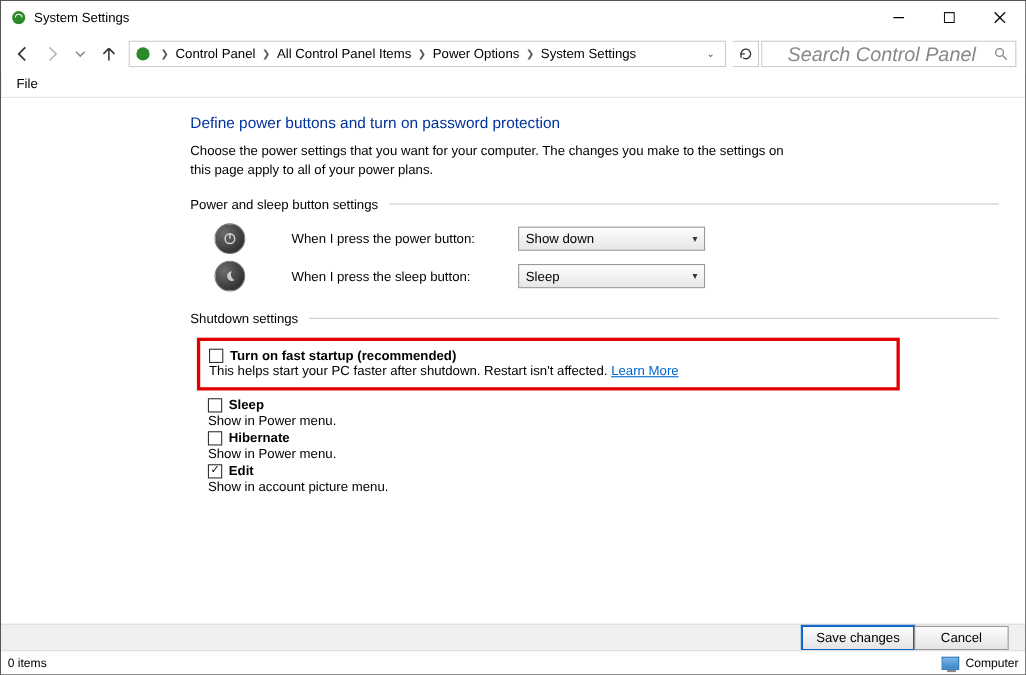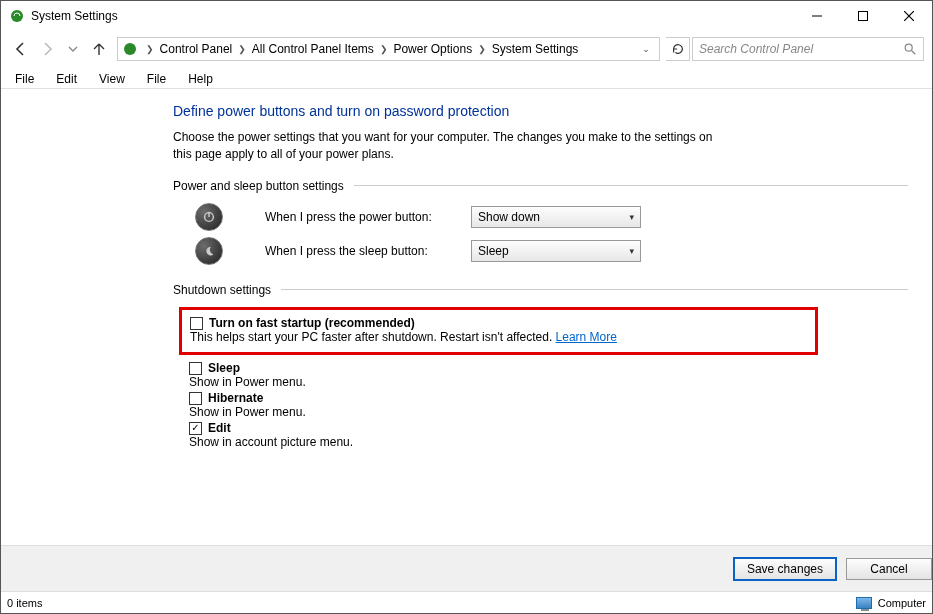--- a/index.html
+++ b/index.html
@@ -81,31 +81,32 @@
     margin-left: 0px;
   }
   .searchbox {
     width: 232px; height: 24px;
     border: 1px solid #ccc;
     display: flex; align-items: center;
     padding: 0 6px;
     color: #777;
     font-style: italic;
   }
-  .searchbox .placeholder { flex: 1; font-style: italic; color: #888; font-size: 12px; }
+  .searchbox .placeholder { flex: 1; font-style: italic; color: #888; font-size: 18px; margin-left: 17px; }
   .searchbox .sicon { width: 14px; height: 14px; }
 
   
   .menubar {
     height: 22px;
     display: flex;
-    align-items: flex-end;
+    align-items: flex-start;
     padding: 0 6px;
-    gap: 6px;
+    gap: 18px;
     border-bottom: 1px solid #e1e1e1;
+    flex-direction: column;
   }
   .menubar .menu-item { padding: 2px 8px; font-size: 12px; }
 
   
   .content {
     flex: 1;
     overflow: auto;
     padding: 14px 24px 14px 172px;
     background: #fff;
   }
@@ -188,28 +189,27 @@
   .highlight-box {
     border: 3px solid #e00000;
     padding: 6px 8px;
     margin-left: -10px;
     margin-right: 90px;
     margin-bottom: 6px;
   }
 
   
   .actionbar {
-    height: 46px;
+    height: 24px;
     border-top: 1px solid #ddd;
     background: #f0f0f0;
     display: flex;
     align-items: center;
     justify-content: flex-end;
-    padding: 0 0;
-    gap: 10px;
+    padding: 0 15px;
   }
   .btn {
     min-width: 86px; height: 22px;
     border: 1px solid #999;
     background: linear-gradient(#fdfdfd, #e4e4e4);
     font-size: 12px;
     padding: 0 12px;
     display: inline-flex; align-items: center; justify-content: center;
   }
   .btn.primary { border: 1px solid #0a63c4; outline: 1px solid #0a63c4; }

